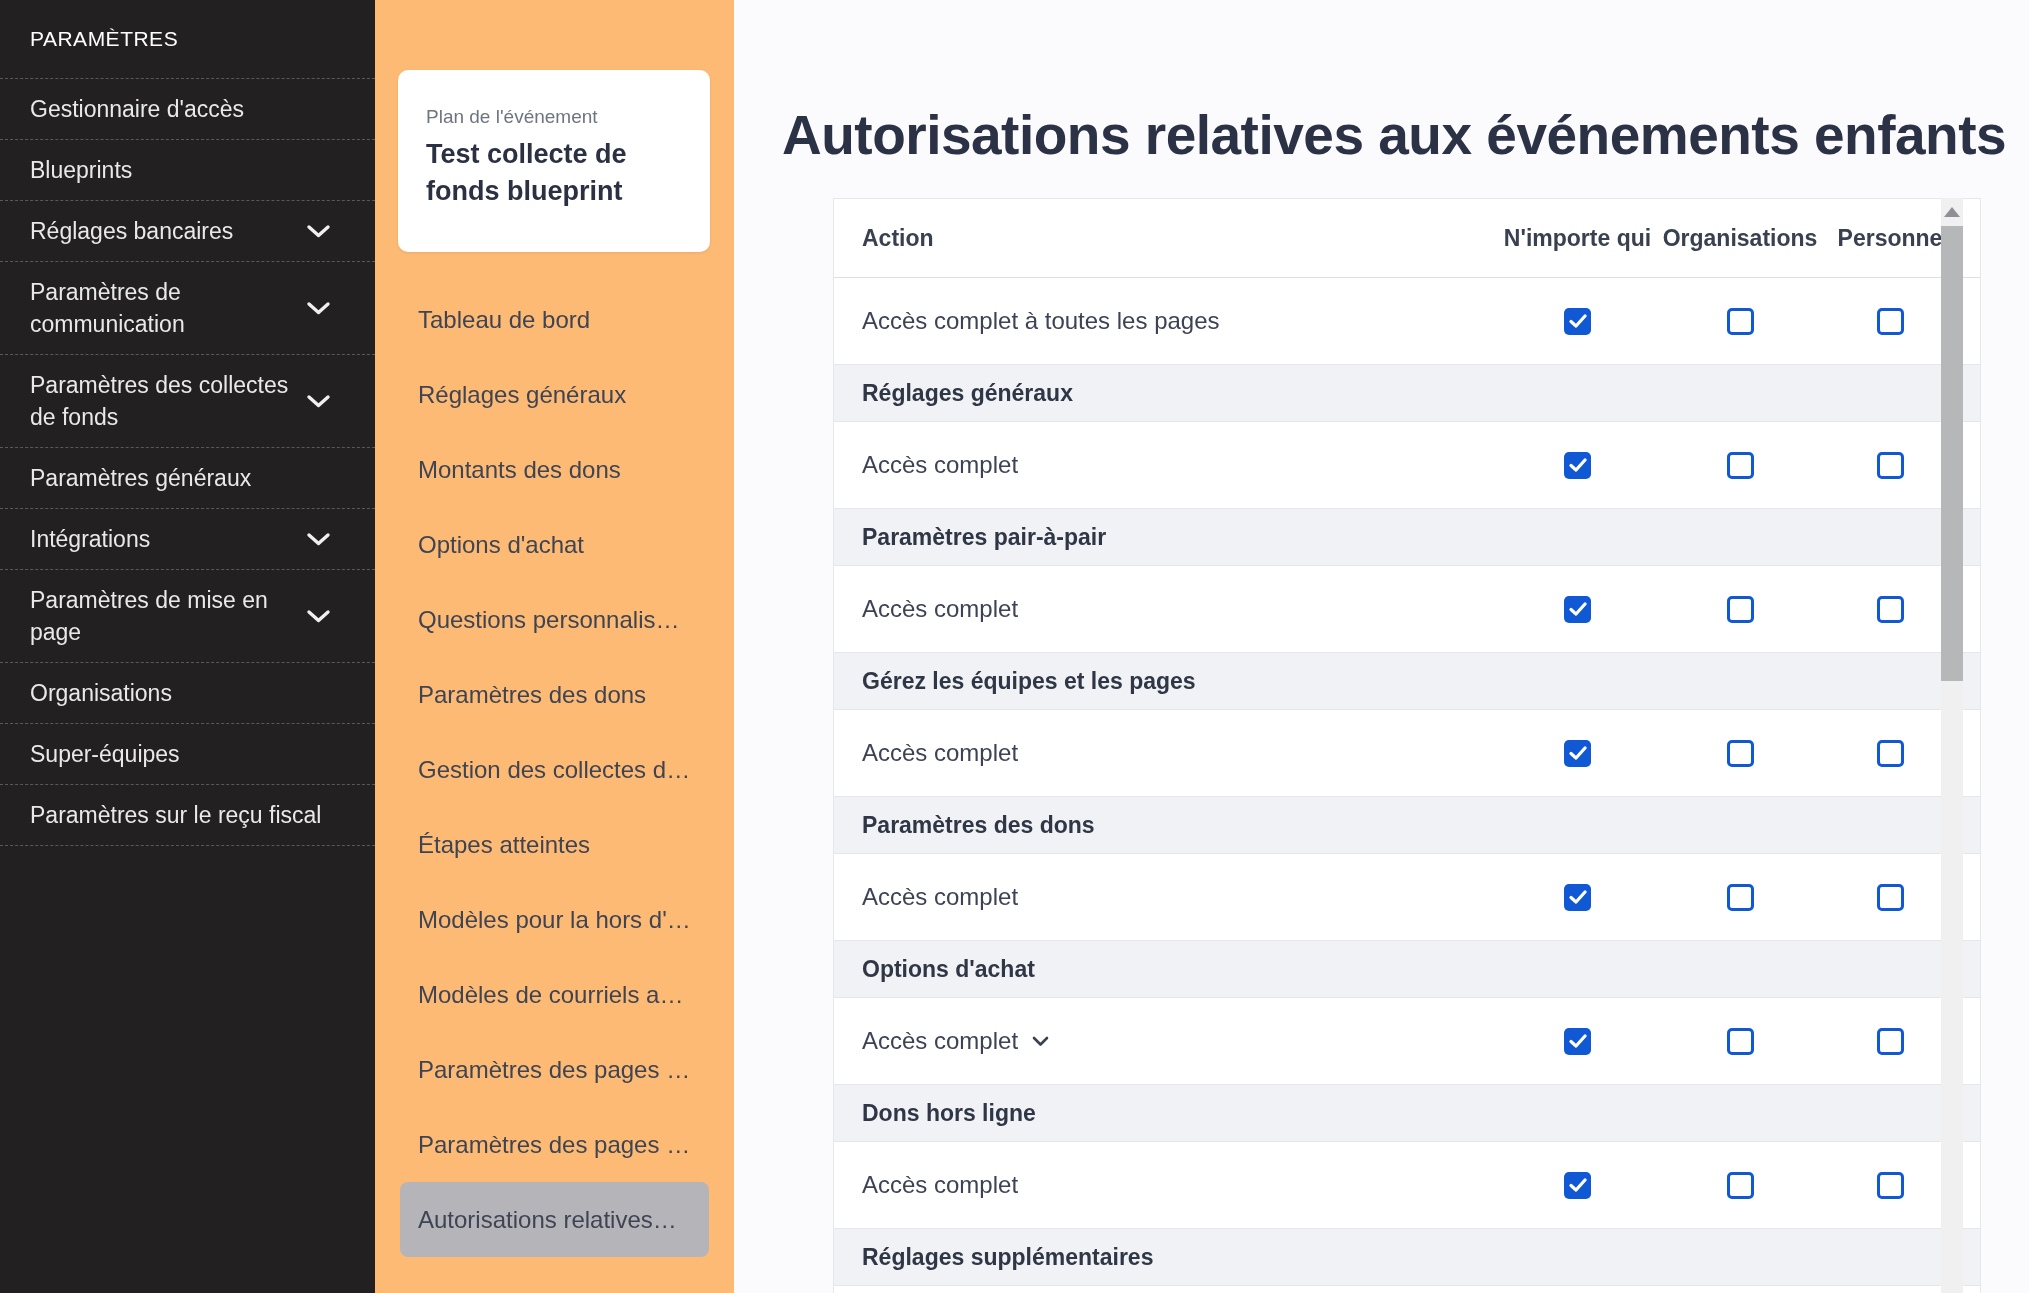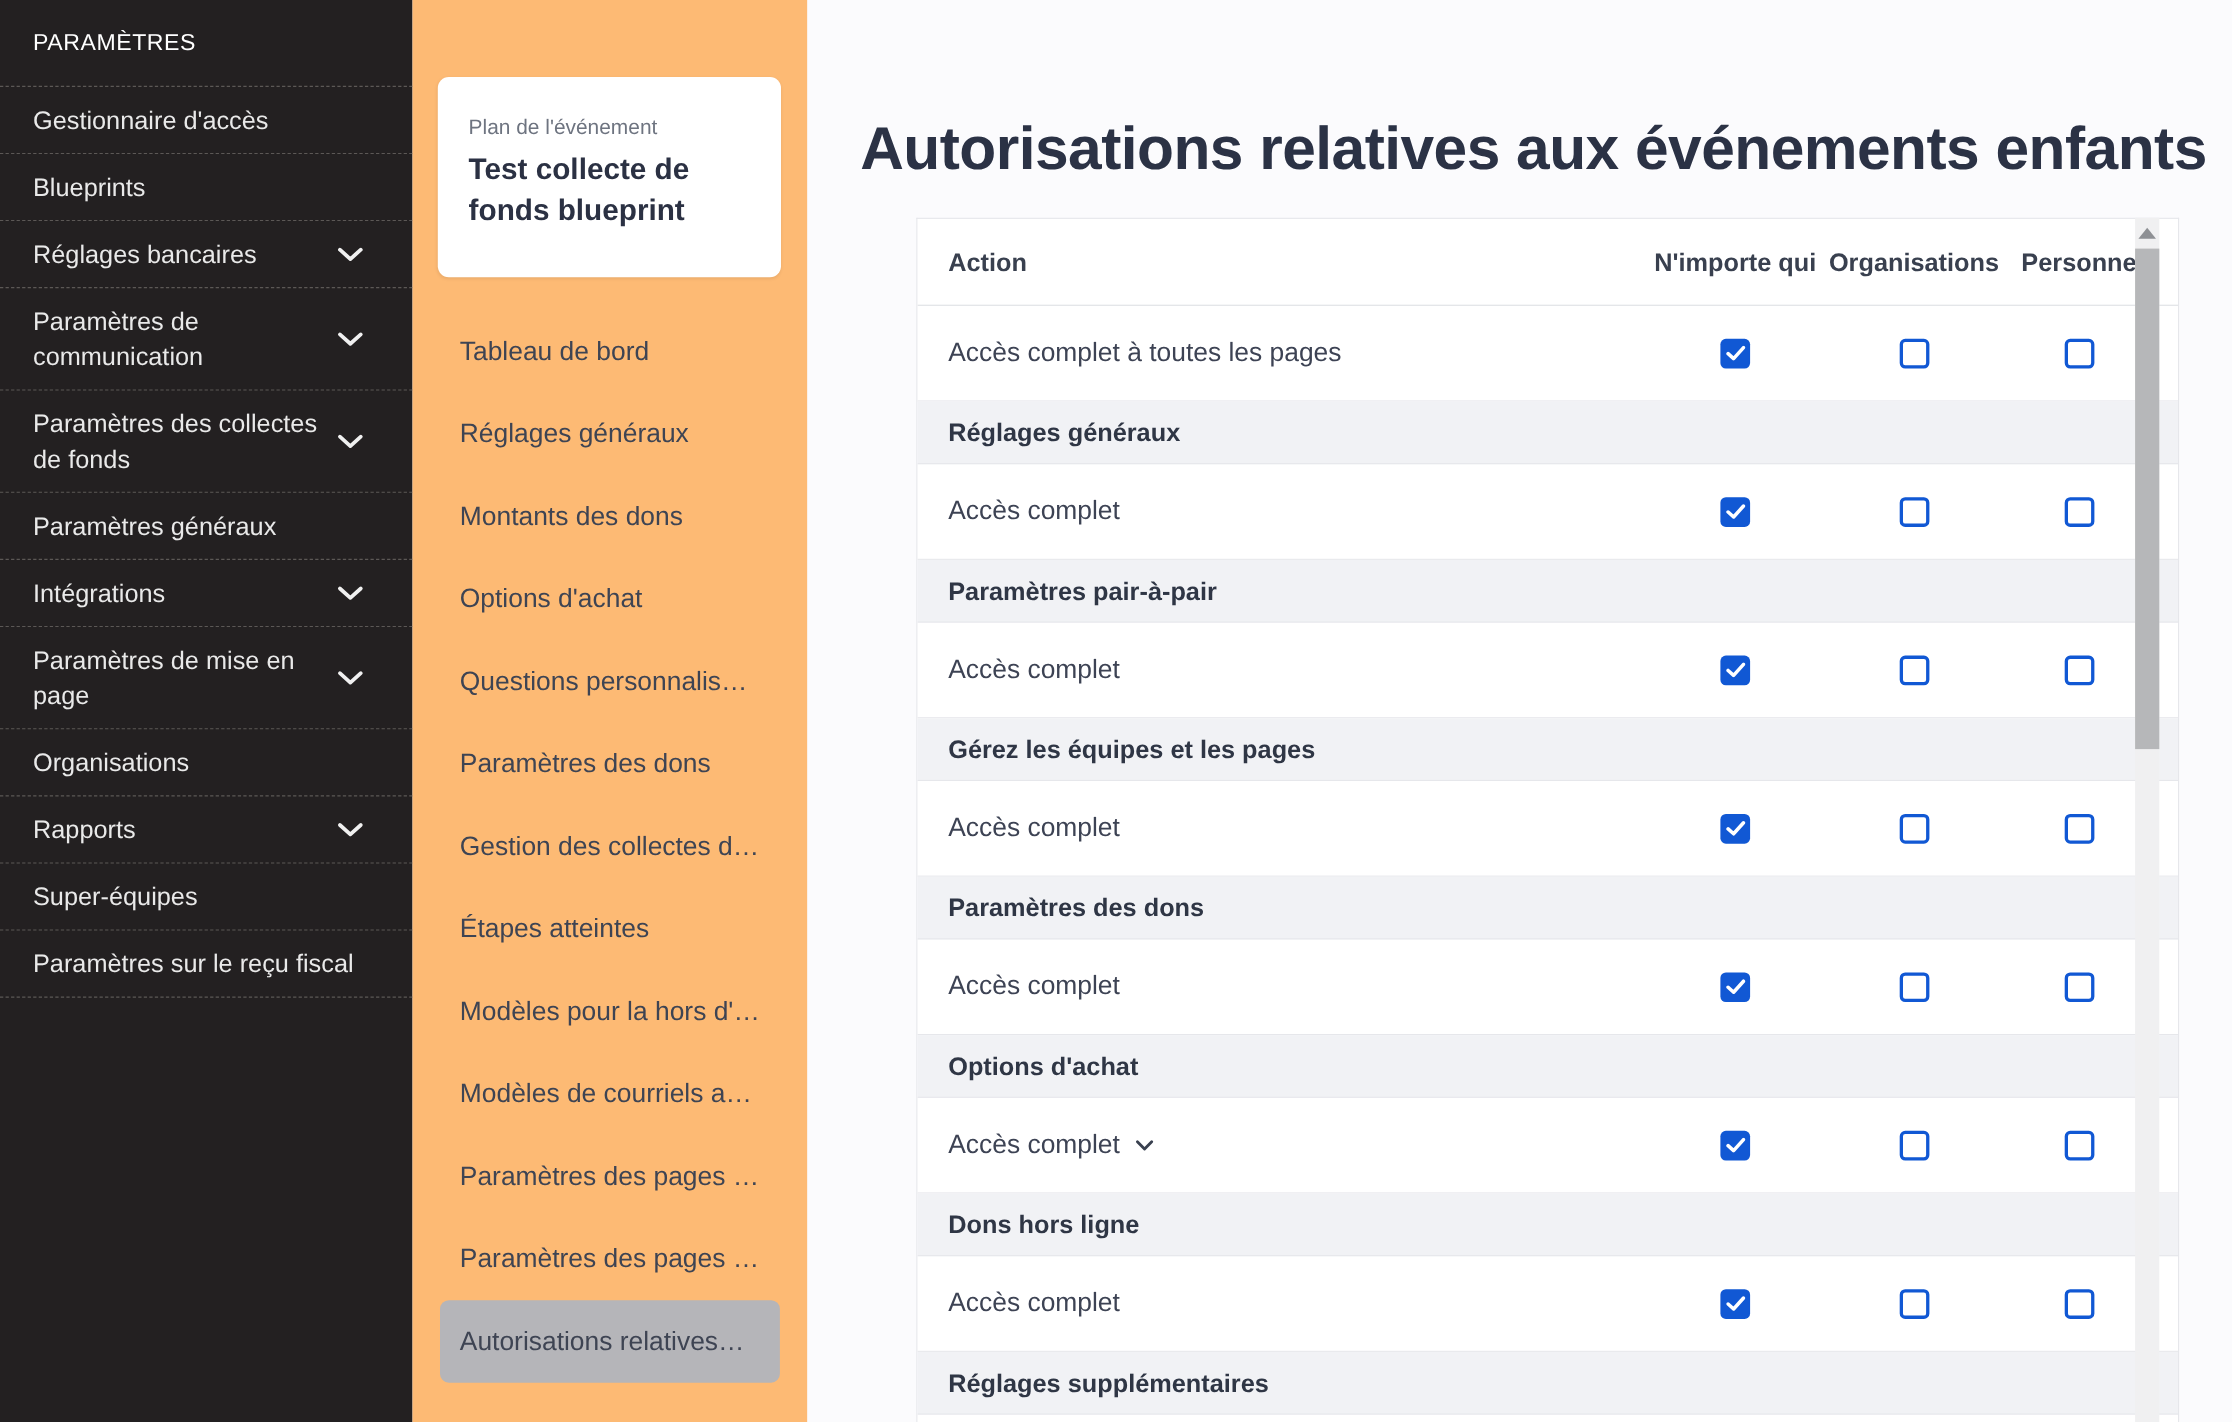--- a/index.html
+++ b/index.html
@@ -101,26 +101,20 @@
       <div class="side-item">
         <span class="lbl">Paramètres de mise en page</span>
         <svg width="25" height="15" viewBox="0 0 25 15">
           <polyline points="3,3 12.5,11.5 22,3" fill="none" stroke="#f0f0f0" stroke-width="3.4" stroke-linecap="round" stroke-linejoin="round"></polyline>
         </svg>
       </div>
       <div class="side-item">
         <span class="lbl">Organisations</span>
       </div>
       <div class="side-item">
-        <span class="lbl">Rapports</span>
-        <svg width="25" height="15" viewBox="0 0 25 15">
-          <polyline points="3,3 12.5,11.5 22,3" fill="none" stroke="#f0f0f0" stroke-width="3.4" stroke-linecap="round" stroke-linejoin="round"></polyline>
-        </svg>
-      </div>
-      <div class="side-item">
         <span class="lbl">Super-équipes</span>
       </div>
       <div class="side-item">
         <span class="lbl">Paramètres sur le reçu fiscal</span>
       </div>
     </div>
 </nav>
 
 <nav class="panel">
   <div class="card">

